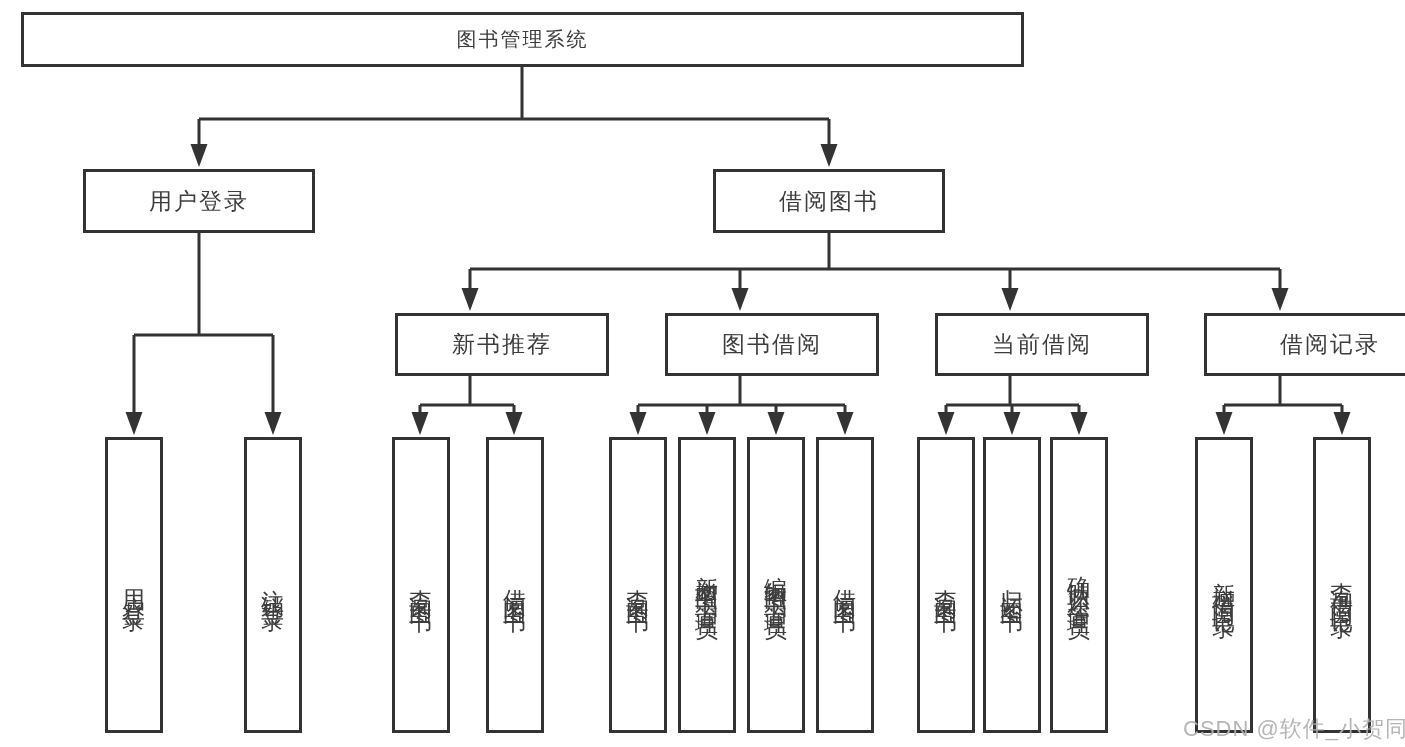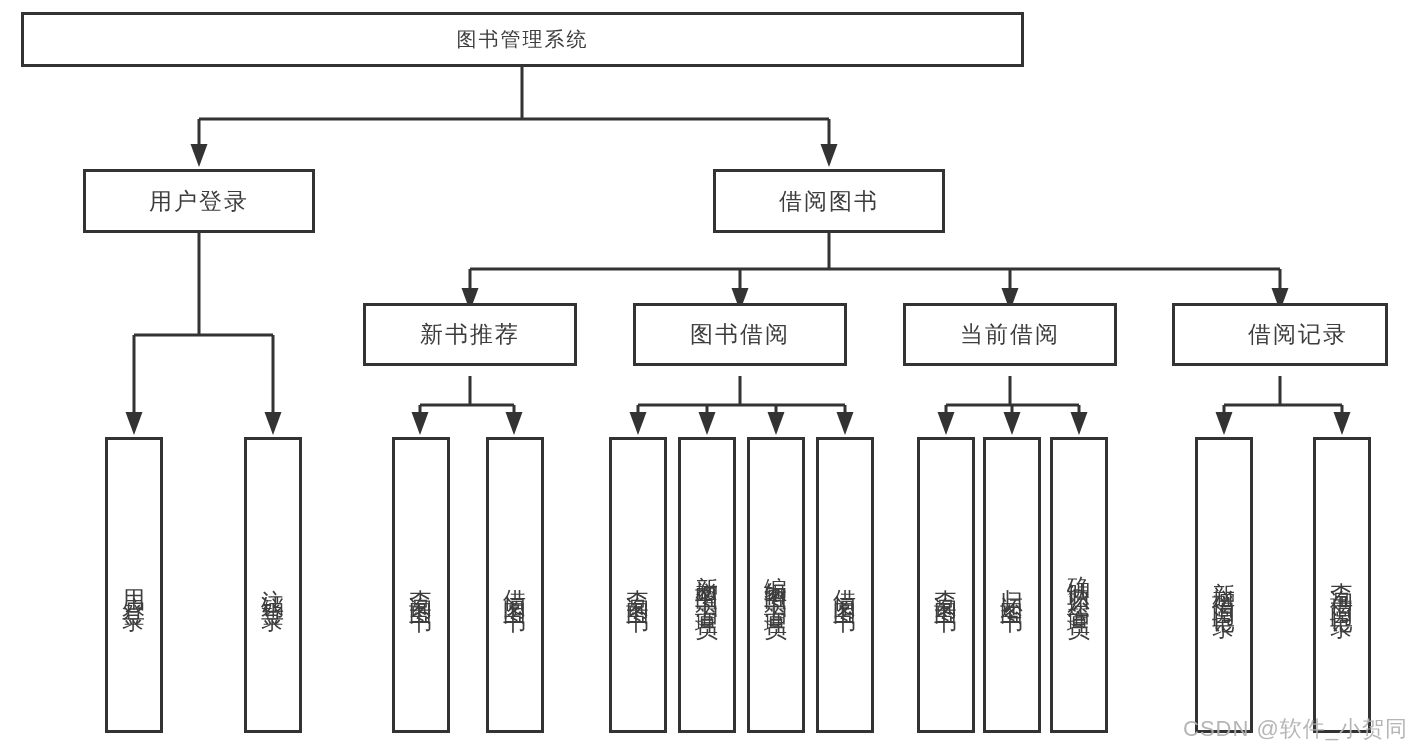--- a/index.html
+++ b/index.html
@@ -31,21 +31,21 @@
     align-items: center;
     justify-content: center;
     font-size: 23px;
     letter-spacing: 2px;
     white-space: nowrap;
   }
   .root  { left: 21px;  top: 12px;  width: 1003px; height: 55px; font-size: 20px; }
   .lvl2  { top: 169px; width: 232px; height: 64px; }
   #n-user { left: 83px; }
   #n-book { left: 713px; }
-  .lvl3  { top: 303px; width: 214px; height: 63px; }
+  .lvl3  { top: 313px; width: 214px; height: 63px; margin-left: 32px; }
   #n-l3-0 { left: 363px; }
   #n-l3-1 { left: 633px; }
   #n-l3-2 { left: 903px; }
   #n-l3-3 { left: 1172px; width: 216px; padding-left: 36px; }
   .leaf {
     top: 437px;
     width: 58px;
     height: 296px;
     display: block;
     writing-mode: vertical-rl;

